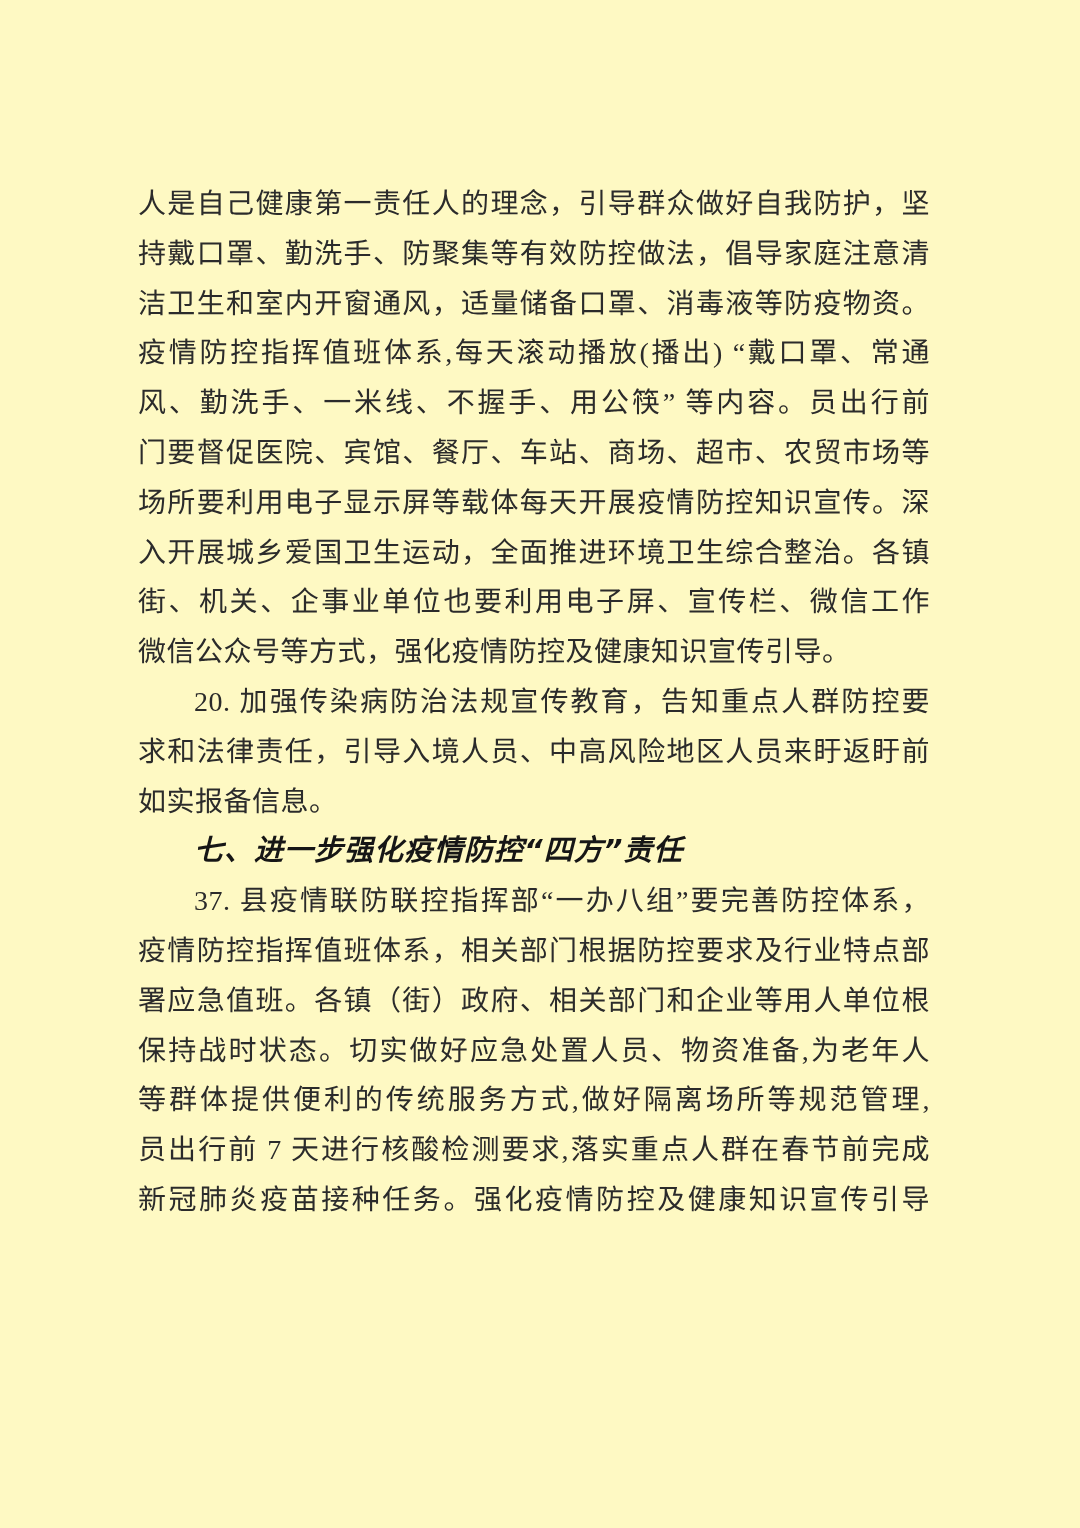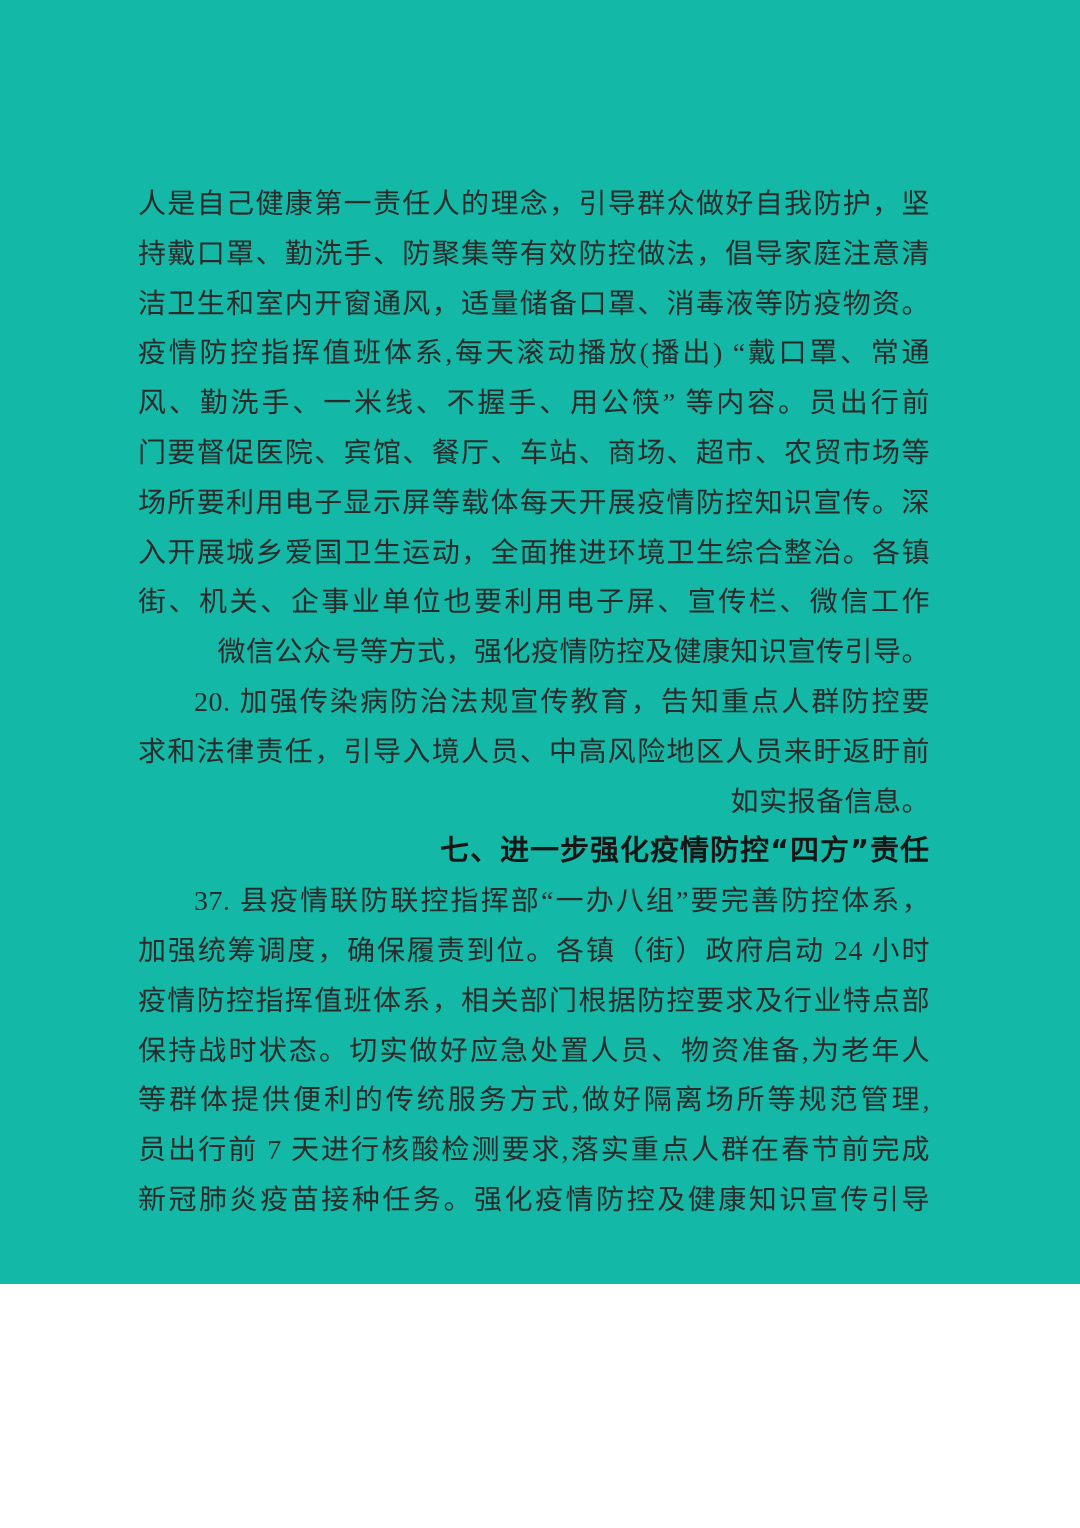--- a/index.html
+++ b/index.html
@@ -3,57 +3,58 @@
 <meta charset="utf-8">
 <style>
   html, body {
     margin: 0;
     padding: 0;
     background: #ffffff;
   }
   .page {
     position: relative;
     width: 1080px;
-    height: 1284px;
-    background: #14b8a6;
+    height: 1528px;
+    background: #fef9c3;
     overflow: hidden;
   }
   .doc-body {
     position: absolute;
     left: 138px;
     top: 179px;
     width: 792px;
   }
   .line {
     font-family: "Liberation Serif", "DejaVu Serif", serif;
     font-size: 28px;
     line-height: 49.8px;
     height: 49.8px;
     color: #2b2b2b;
-    text-align: right;
+    text-align: left;
     letter-spacing: 0.5px;
     overflow: hidden;
   }
   
   .line.j {
     text-align: justify;
     text-align-last: justify;
     text-justify: inter-character;
   }
   
   .line.indent {
     padding-left: 56px;
   }
   
   .line.heading {
     font-family: "DejaVu Sans", "Liberation Sans", sans-serif;
     font-weight: bold;
     font-size: 29px;
     color: #161616;
     letter-spacing: 1px;
+    font-style: italic;
   }
 </style>
 </head>
 <body>
 
 <div class="page">
   <div class="doc-body">
     <div class="line j">人是自己健康第一责任人的理念，引导群众做好自我防护，坚</div>
     <div class="line j">持戴口罩、勤洗手、防聚集等有效防控做法，倡导家庭注意清</div>
     <div class="line j">洁卫生和室内开窗通风，适量储备口罩、消毒液等防疫物资。</div>
@@ -62,20 +63,20 @@
     <div class="line j">门要督促医院、宾馆、餐厅、车站、商场、超市、农贸市场等</div>
     <div class="line j">场所要利用电子显示屏等载体每天开展疫情防控知识宣传。深</div>
     <div class="line j">入开展城乡爱国卫生运动，全面推进环境卫生综合整治。各镇</div>
     <div class="line j">街、机关、企事业单位也要利用电子屏、宣传栏、微信工作群、</div>
     <div class="line">微信公众号等方式，强化疫情防控及健康知识宣传引导。</div>
     <div class="line j indent">20. 加强传染病防治法规宣传教育，告知重点人群防控要</div>
     <div class="line j">求和法律责任，引导入境人员、中高风险地区人员来盱返盱前</div>
     <div class="line">如实报备信息。</div>
     <div class="line heading indent">七、进一步强化疫情防控“四方”责任</div>
     <div class="line j indent">37. 县疫情联防联控指挥部“一办八组”要完善防控体系，</div>
-    <div class="line j">加强统筹调度，确保履责到位。各镇（街）政府启动 24 小时</div>
     <div class="line j">疫情防控指挥值班体系，相关部门根据防控要求及行业特点部</div>
+    <div class="line j">署应急值班。各镇（街）政府、相关部门和企业等用人单位根</div>
     <div class="line j">保持战时状态。切实做好应急处置人员、物资准备,为老年人</div>
     <div class="line j">等群体提供便利的传统服务方式,做好隔离场所等规范管理,</div>
     <div class="line j">员出行前 7 天进行核酸检测要求,落实重点人群在春节前完成</div>
     <div class="line j">新冠肺炎疫苗接种任务。强化疫情防控及健康知识宣传引导</div>
   </div>
 </div>
 
 </body></html>

